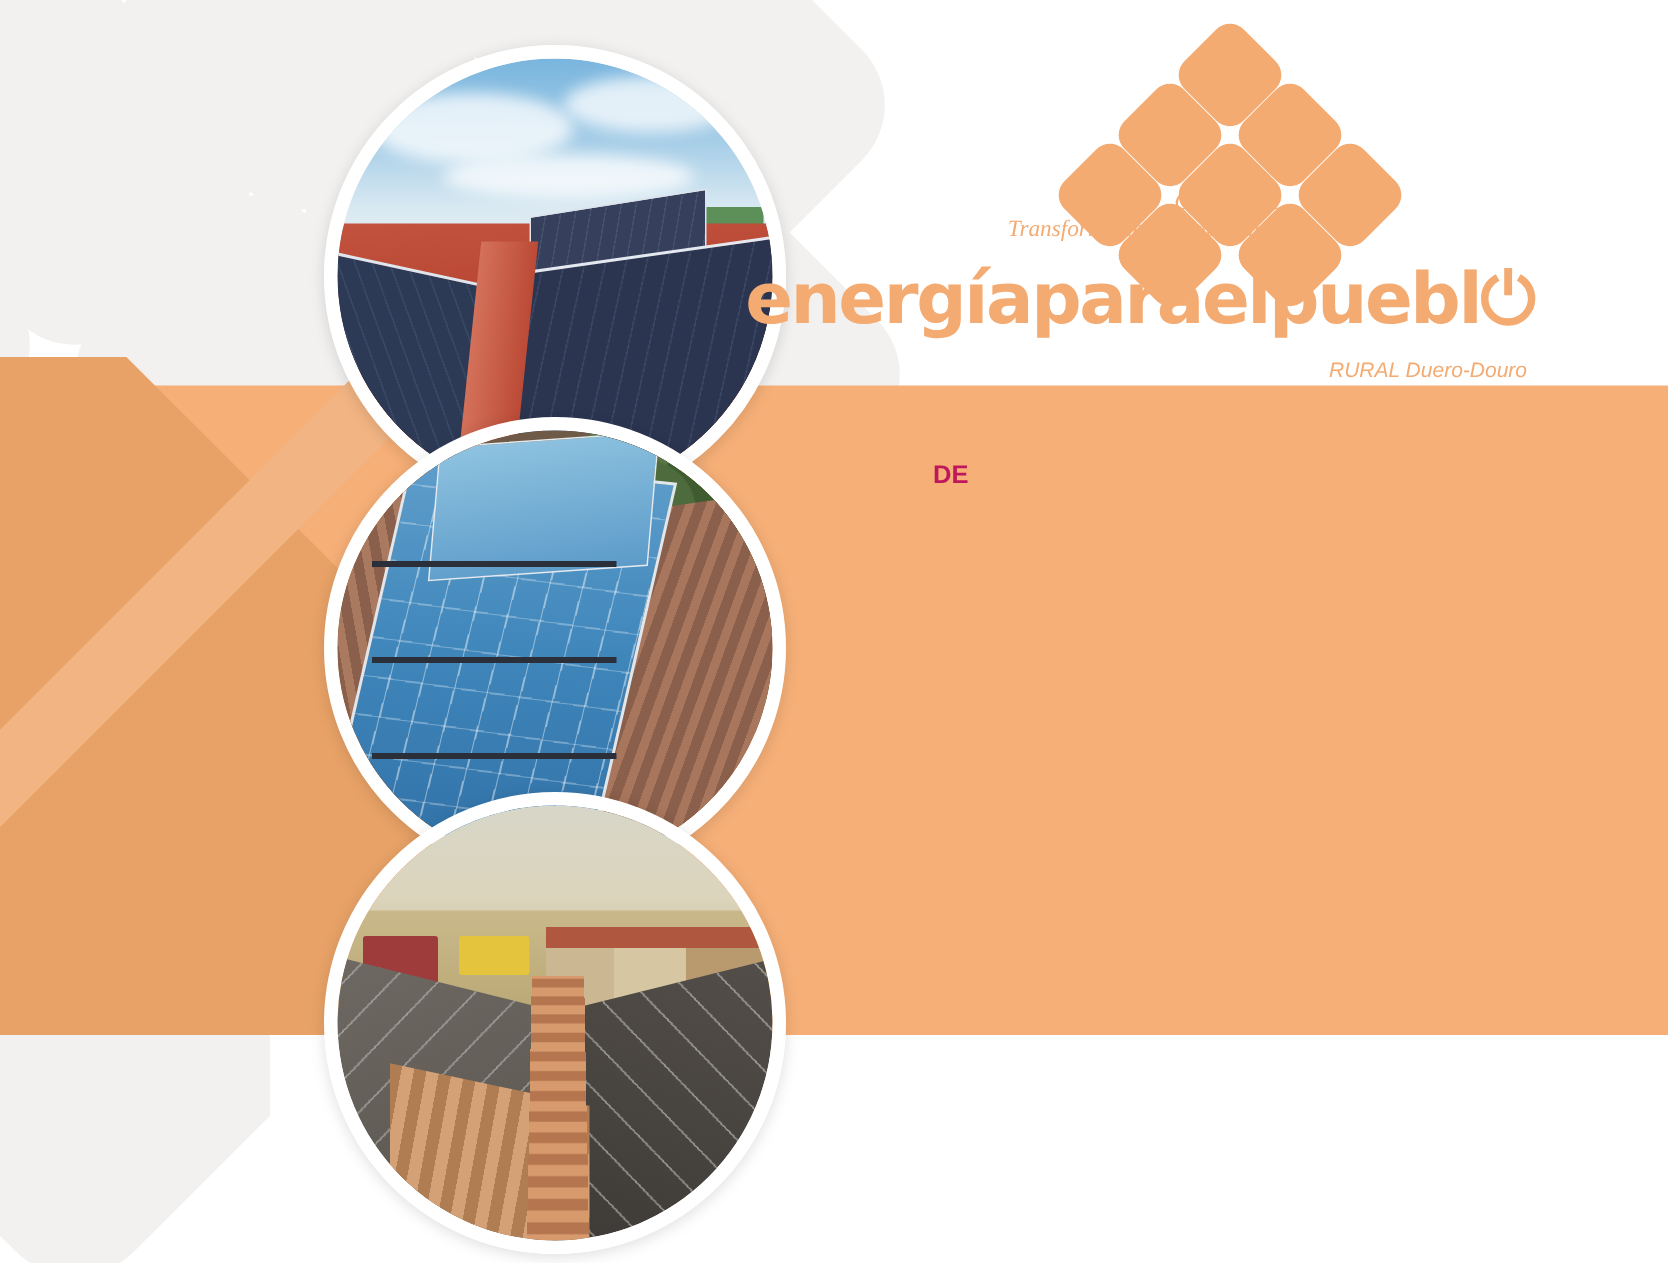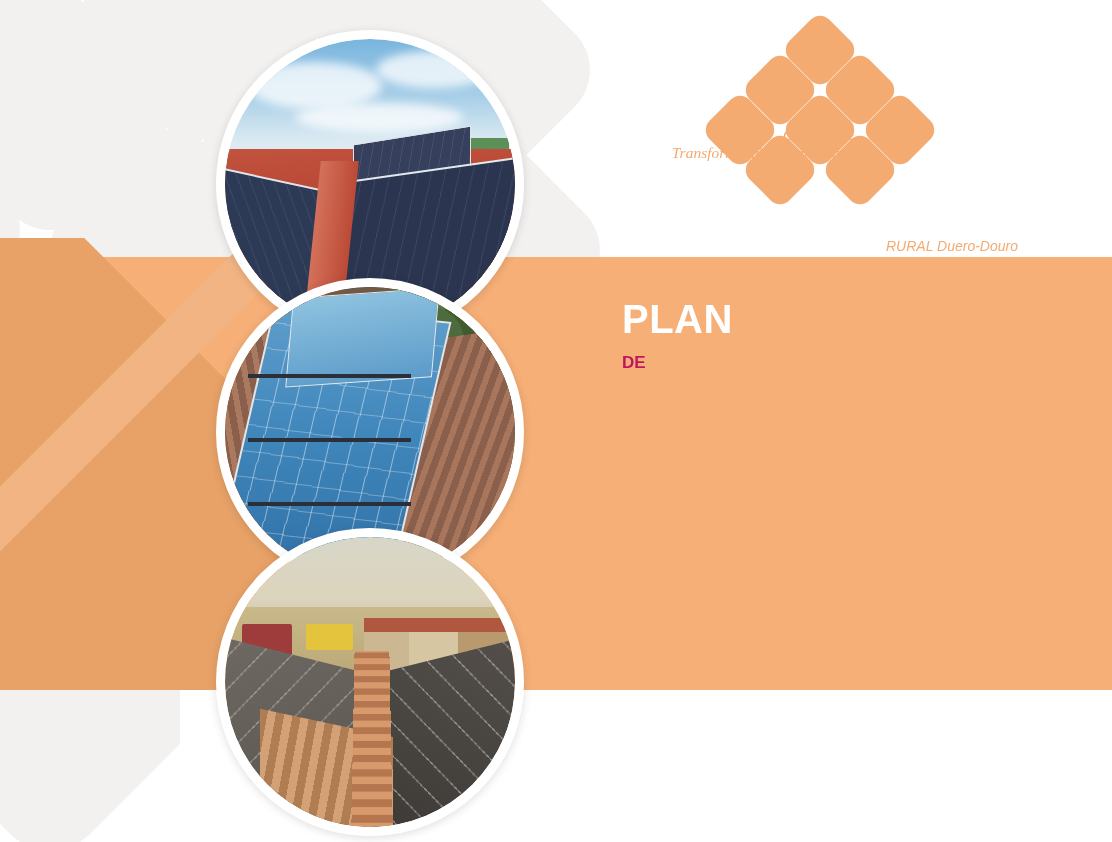--- a/index.html
+++ b/index.html
@@ -435,22 +435,22 @@
       <div class="pm-cell" style="left:28px;top:32px;"></div>
       <div class="pm-cell" style="left:68px;top:72px;"></div>
       <div class="pm-cell" style="left:108px;top:112px;"></div>
       <div class="pm-cell" style="left:-12px;top:72px;"></div>
       <div class="pm-cell" style="left:28px;top:112px;"></div>
     </div>
 
     <div class="logo-tagline">Oficinas de
 Transformación Comunitaria</div>
 
+    <div class="wordmark"><span>energíaparaelpuebl</span><span class="power">⏻</span></div>
 
     <div class="logo-sub">RURAL Duero-Douro</div>
   </div>
 
   <div class="title-block">
-    <div class="t-plan">PLAN</div>
     <div class="t-de">DE</div>
   </div>
 
 </div>
 
 </body></html>

